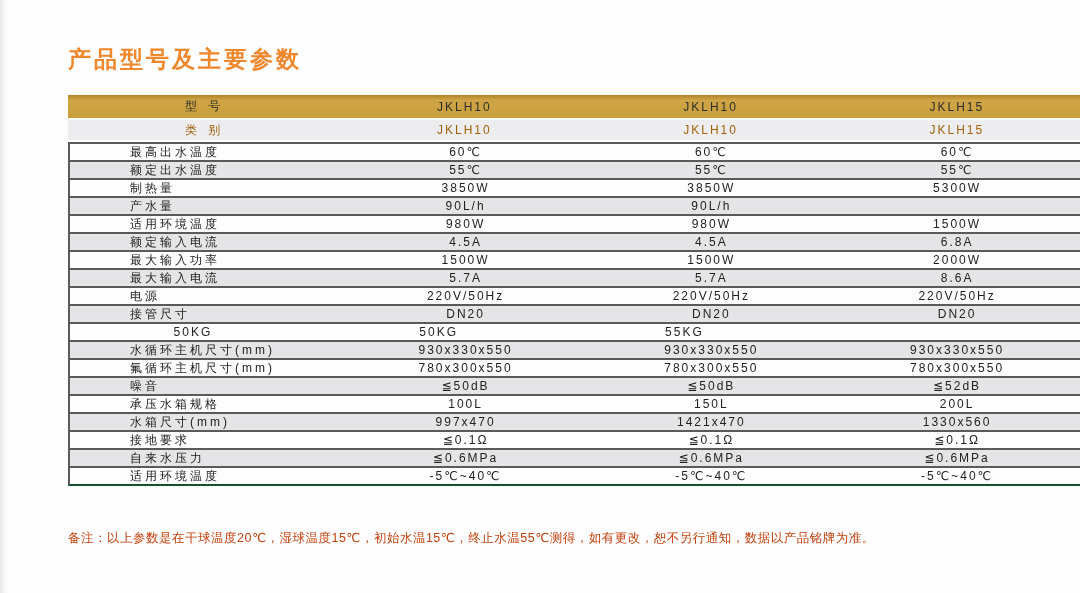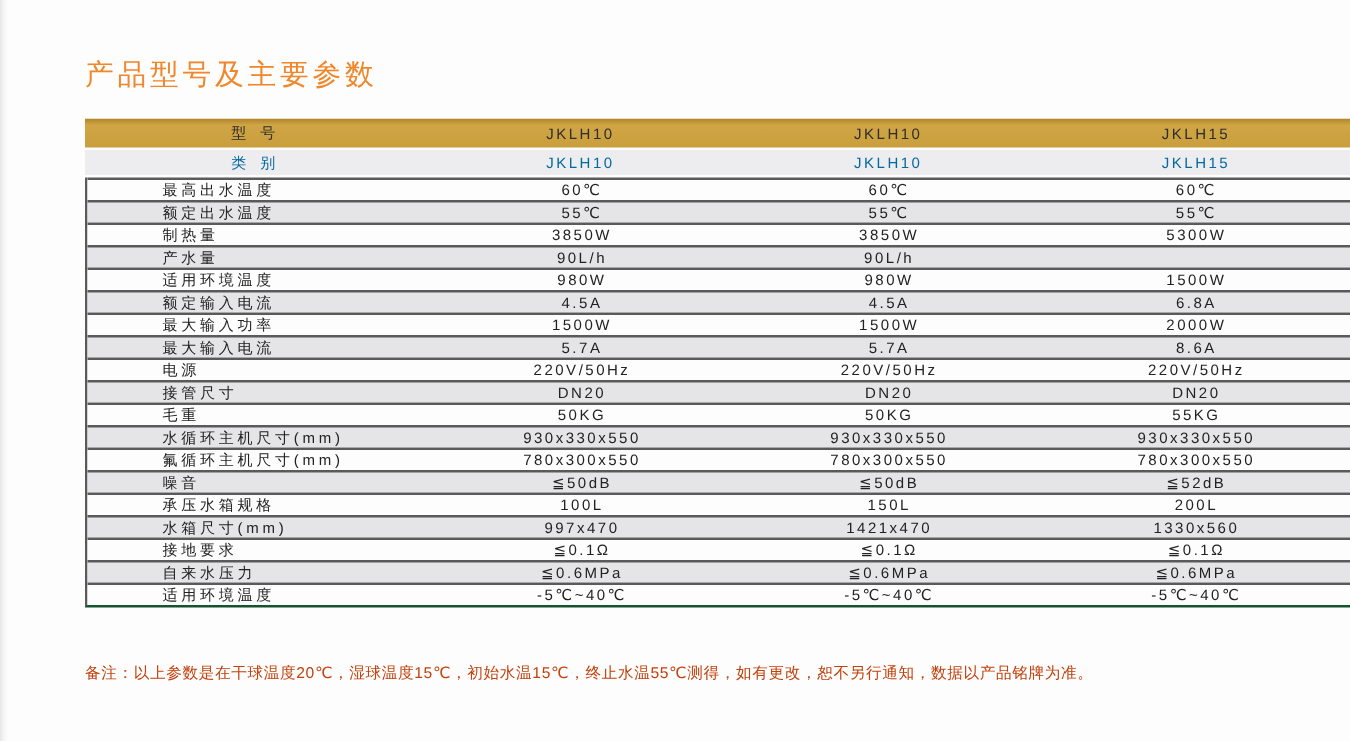--- a/index.html
+++ b/index.html
@@ -13,21 +13,21 @@
     background: #fdfdfd;
     overflow: hidden;
     box-shadow: inset 8px 0 8px -8px rgba(0,0,0,0.18);
   }
 
   .page-title {
     position: absolute;
     left: 68px;
     top: 44px;
     font-size: 23px;
-    font-weight: normal;
+    font-weight: bold;
     letter-spacing: 3px;
     color: #f0872b;
   }
 
   .spec-table {
     position: absolute;
     left: 68px;
     top: 95px;
     width: 1012px;
     font-size: 12px;
@@ -46,21 +46,21 @@
     background: linear-gradient(180deg, #b08327 0%, #cfa546 22%, #ca9e3b 100%);
     color: #2d2d2d;
   }
   .header-row .c-label { text-align: center; letter-spacing: 4px; }
 
   
   .subheader-row {
     height: 20px;
     margin-top: 2px;
     background: #ededf0;
-    color: #0369a1;
+    color: #a16207;
   }
   .subheader-row .c-label { text-align: center; letter-spacing: 4px; }
 
   
   .spec-body {
     margin-top: 2px;
     border-left: 2px solid #5a5a5a;
     border-bottom: 2px solid #14532d;
   }
   .body-row {
@@ -172,21 +172,20 @@
   </div>
 
   <div class="trow body-row">
     <div class="c-label">接管尺寸</div>
     <div class="c-value">DN20</div>
     <div class="c-value">DN20</div>
     <div class="c-value">DN20</div>
   </div>
 
   <div class="trow body-row">
-    <div class="c-label">毛重</div>
     <div class="c-value">50KG</div>
     <div class="c-value">50KG</div>
     <div class="c-value">55KG</div>
   </div>
 
   <div class="trow body-row">
     <div class="c-label">水循环主机尺寸(mm)</div>
     <div class="c-value">930x330x550</div>
     <div class="c-value">930x330x550</div>
     <div class="c-value">930x330x550</div>

